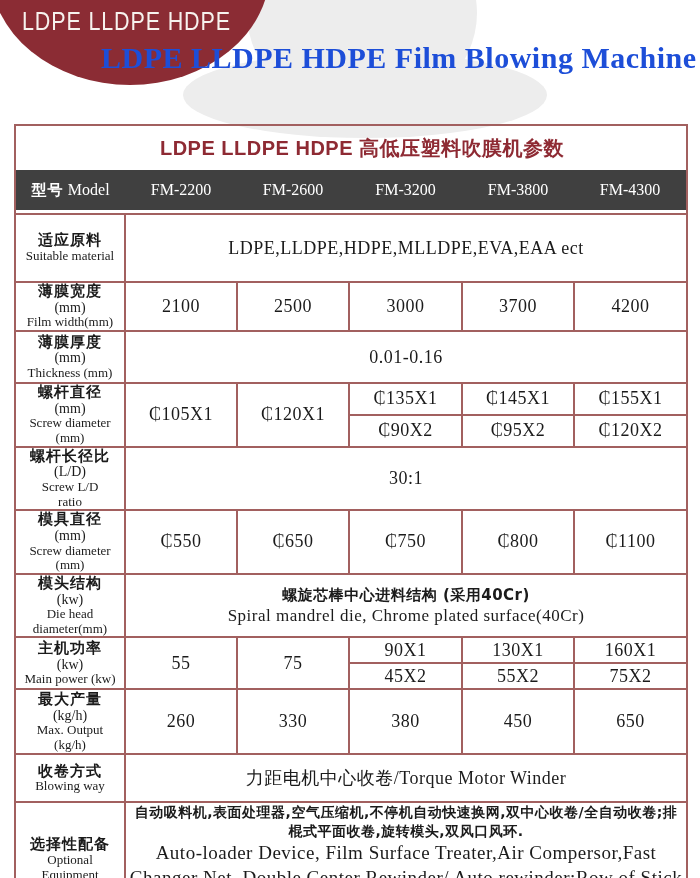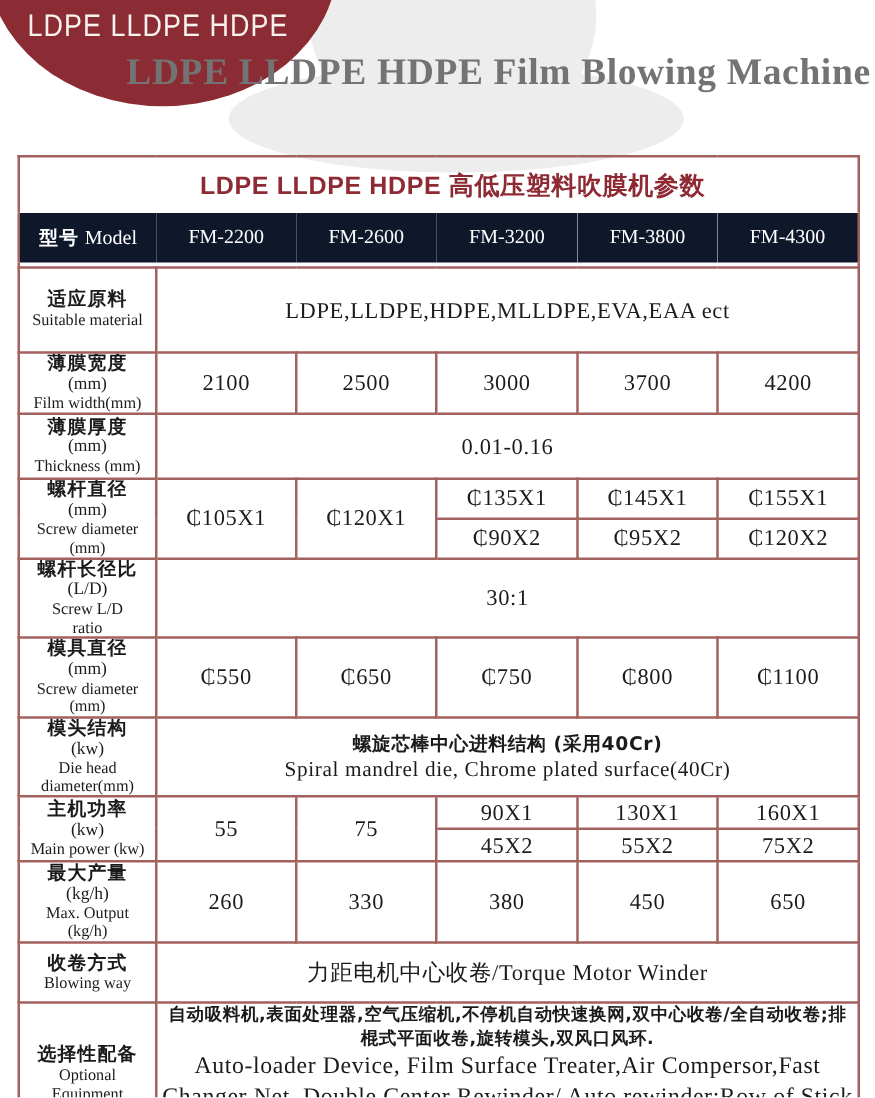--- a/index.html
+++ b/index.html
@@ -24,40 +24,40 @@
   .banner-latin{
     position:absolute;left:22px;top:7px;z-index:3;color:#f7f2ee;
     font-size:25px;letter-spacing:1px;transform:scaleX(.86);transform-origin:left top;
     white-space:nowrap;
   }
   .banner-cjk{
     position:absolute;left:207px;top:5px;z-index:3;color:#9c9c9c;
     font-size:27px;letter-spacing:3px;white-space:nowrap;
   }
   .banner-subtitle{
-    position:absolute;left:101px;top:41px;z-index:3;color:#737373;
+    position:absolute;left:101px;top:41px;z-index:3;color:#1d4ed8;
     font-family:"Liberation Serif","DejaVu Serif",serif;font-weight:bold;
     font-size:30px;white-space:nowrap;letter-spacing:.5px;
   }
   
   table.spec{
     position:absolute;left:14px;top:124px;z-index:4;
     width:672px;border-collapse:collapse;table-layout:fixed;
     border:2px solid #a2605f;background:transparent;
   }
   table.spec td,table.spec th{
     border:2px solid #a2605f;padding:0 2px;text-align:center;vertical-align:middle;
     color:#1b1b1b;overflow:hidden;
   }
   tr.title-row td{border:0;height:44px;background:transparent;padding-left:24px;}
   .table-title{
     color:#8e2a33;font-weight:bold;font-size:20px;letter-spacing:.5px;white-space:nowrap;
   }
   tr.header-row th{
-    border:0;background:#0f172a;color:#ffffff;height:40px;font-weight:normal;
+    border:0;background:#404040;color:#ffffff;height:40px;font-weight:normal;
   }
   .hdr-cjk{font-weight:bold;font-size:15px;letter-spacing:1px;}
   .hdr-en{font-family:"Liberation Serif","DejaVu Serif",serif;font-size:16px;}
   tr.gap-row td{border:0;height:3px;padding:0;background:#ffffff;}
   
   td.lbl{padding:2px 1px;line-height:1.12;}
   .lbl-cjk{display:block;font-weight:bold;font-size:15px;letter-spacing:1px;}
   .lbl-unit{display:block;font-family:"Liberation Serif","DejaVu Serif",serif;font-size:14px;}
   .lbl-en{display:block;font-family:"Liberation Serif","DejaVu Serif",serif;font-size:13px;}
   

